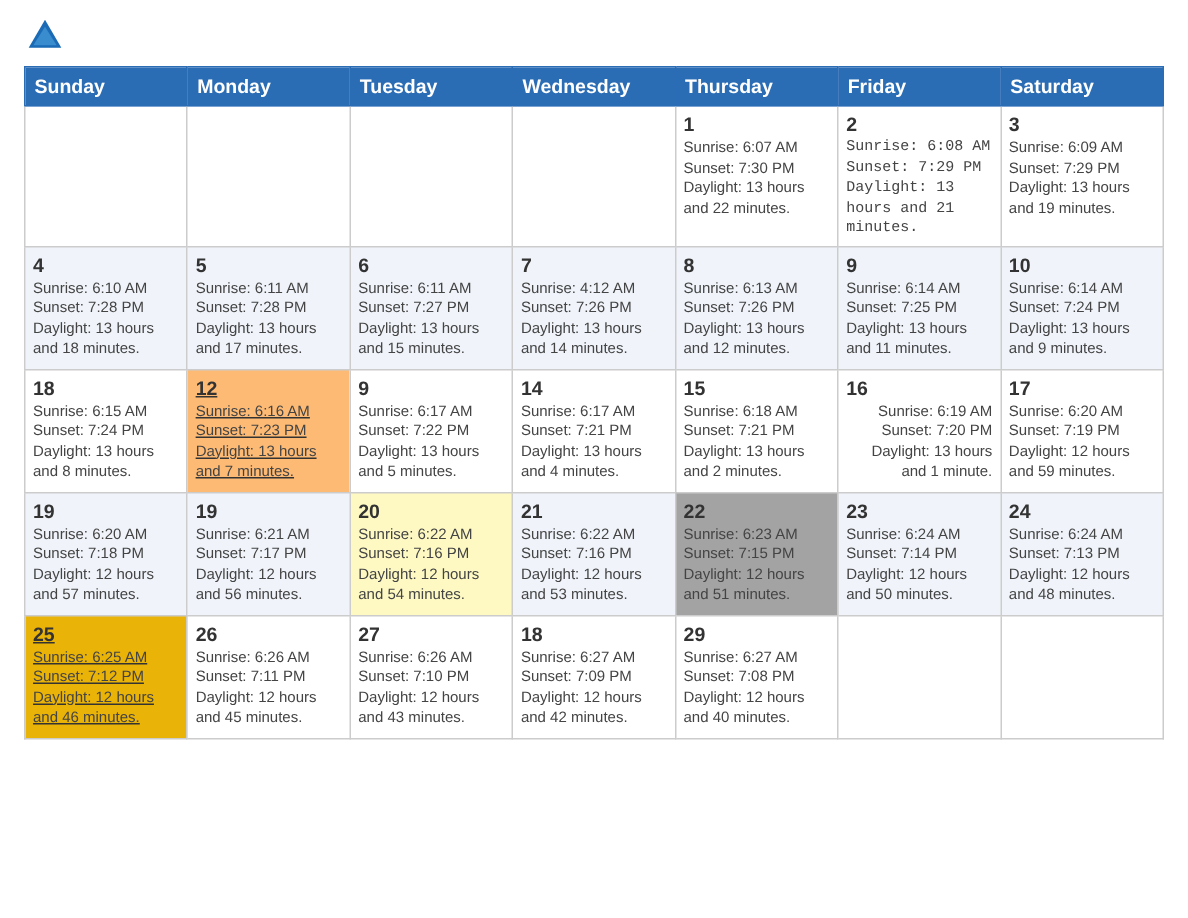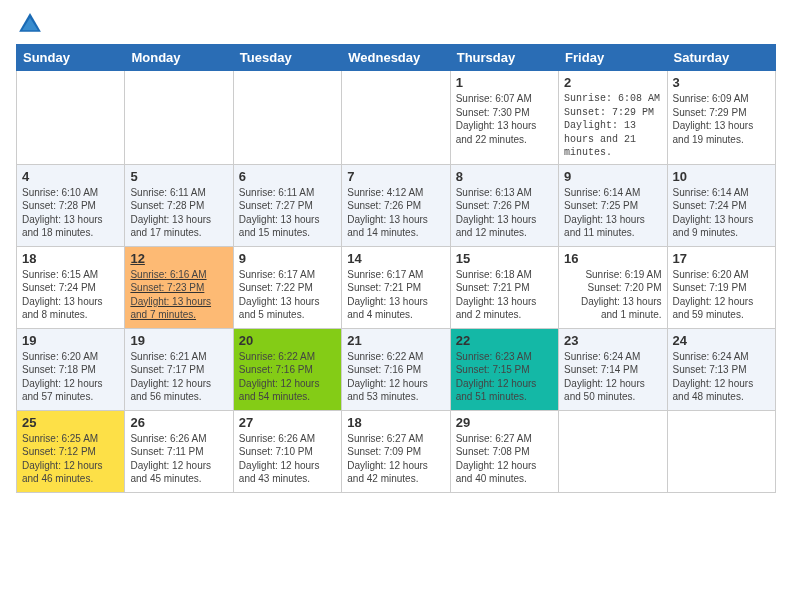--- a/index.html
+++ b/index.html
@@ -260,53 +260,53 @@
             <div class="day-info" style="white-space: pre-line;">Sunrise: 6:20 AM
 Sunset: 7:18 PM
 Daylight: 12 hours and 57 minutes.</div>
           </td>
           <td style="background: rgb(240, 244, 250);">
             <span class="day-number">19</span>
             <div class="day-info" style="white-space: pre-line;">Sunrise: 6:21 AM
 Sunset: 7:17 PM
 Daylight: 12 hours and 56 minutes.</div>
           </td>
-          <td style="background: #84cc16; margin-left: 15px;">
+          <td style="background: #fef9c3; margin-left: 15px;">
             <span class="day-number">20</span>
             <div class="day-info" style="white-space: pre-line;">Sunrise: 6:22 AM
 Sunset: 7:16 PM
 Daylight: 12 hours and 54 minutes.</div>
           </td>
           <td style="background: rgb(240, 244, 250);">
             <span class="day-number">21</span>
             <div class="day-info" style="white-space: pre-line;">Sunrise: 6:22 AM
 Sunset: 7:16 PM
 Daylight: 12 hours and 53 minutes.</div>
           </td>
-          <td style="background: #14b8a6;">
+          <td style="background: #a3a3a3;">
             <span class="day-number">22</span>
             <div class="day-info" style="white-space: pre-line;">Sunrise: 6:23 AM
 Sunset: 7:15 PM
 Daylight: 12 hours and 51 minutes.</div>
           </td>
           <td style="background: rgb(240, 244, 250);">
             <span class="day-number">23</span>
             <div class="day-info" style="white-space: pre-line;">Sunrise: 6:24 AM
 Sunset: 7:14 PM
 Daylight: 12 hours and 50 minutes.</div>
           </td>
           <td style="background: rgb(240, 244, 250);">
             <span class="day-number">24</span>
             <div class="day-info" style="white-space: pre-line;">Sunrise: 6:24 AM
 Sunset: 7:13 PM
 Daylight: 12 hours and 48 minutes.</div>
           </td>
         </tr>
         <tr>
-          <td style="background: #fde047;">
+          <td style="background: #eab308; text-decoration: underline;">
             <span class="day-number">25</span>
             <div class="day-info" style="white-space: pre-line;">Sunrise: 6:25 AM
 Sunset: 7:12 PM
 Daylight: 12 hours and 46 minutes.</div>
           </td>
           <td style="background: rgb(255, 255, 255);">
             <span class="day-number">26</span>
             <div class="day-info" style="white-space: pre-line;">Sunrise: 6:26 AM
 Sunset: 7:11 PM
 Daylight: 12 hours and 45 minutes.</div>

